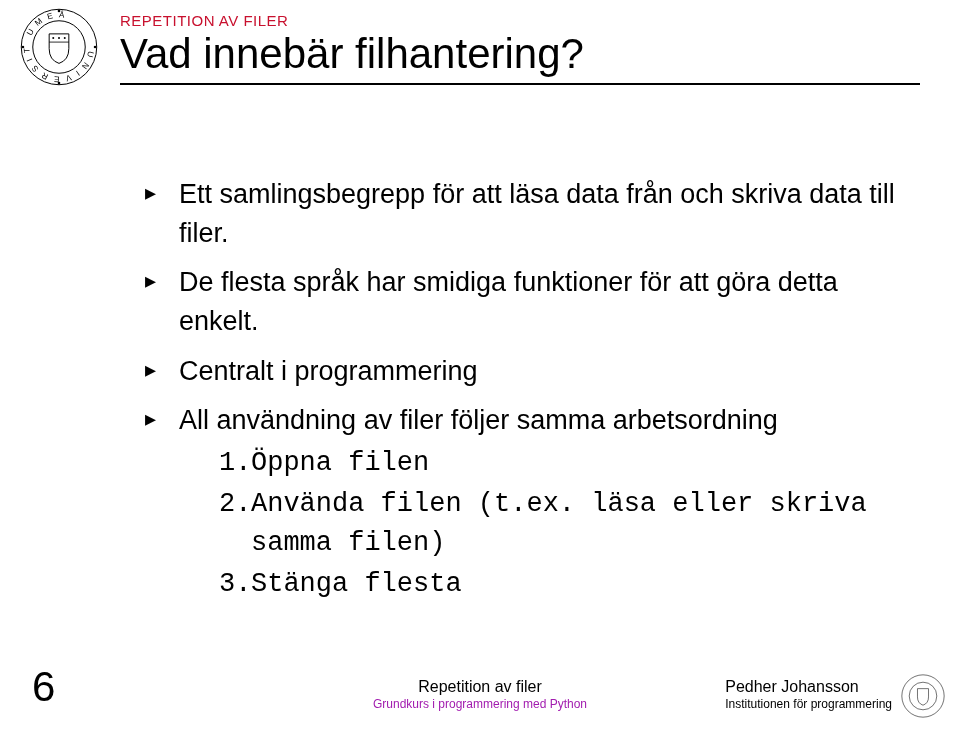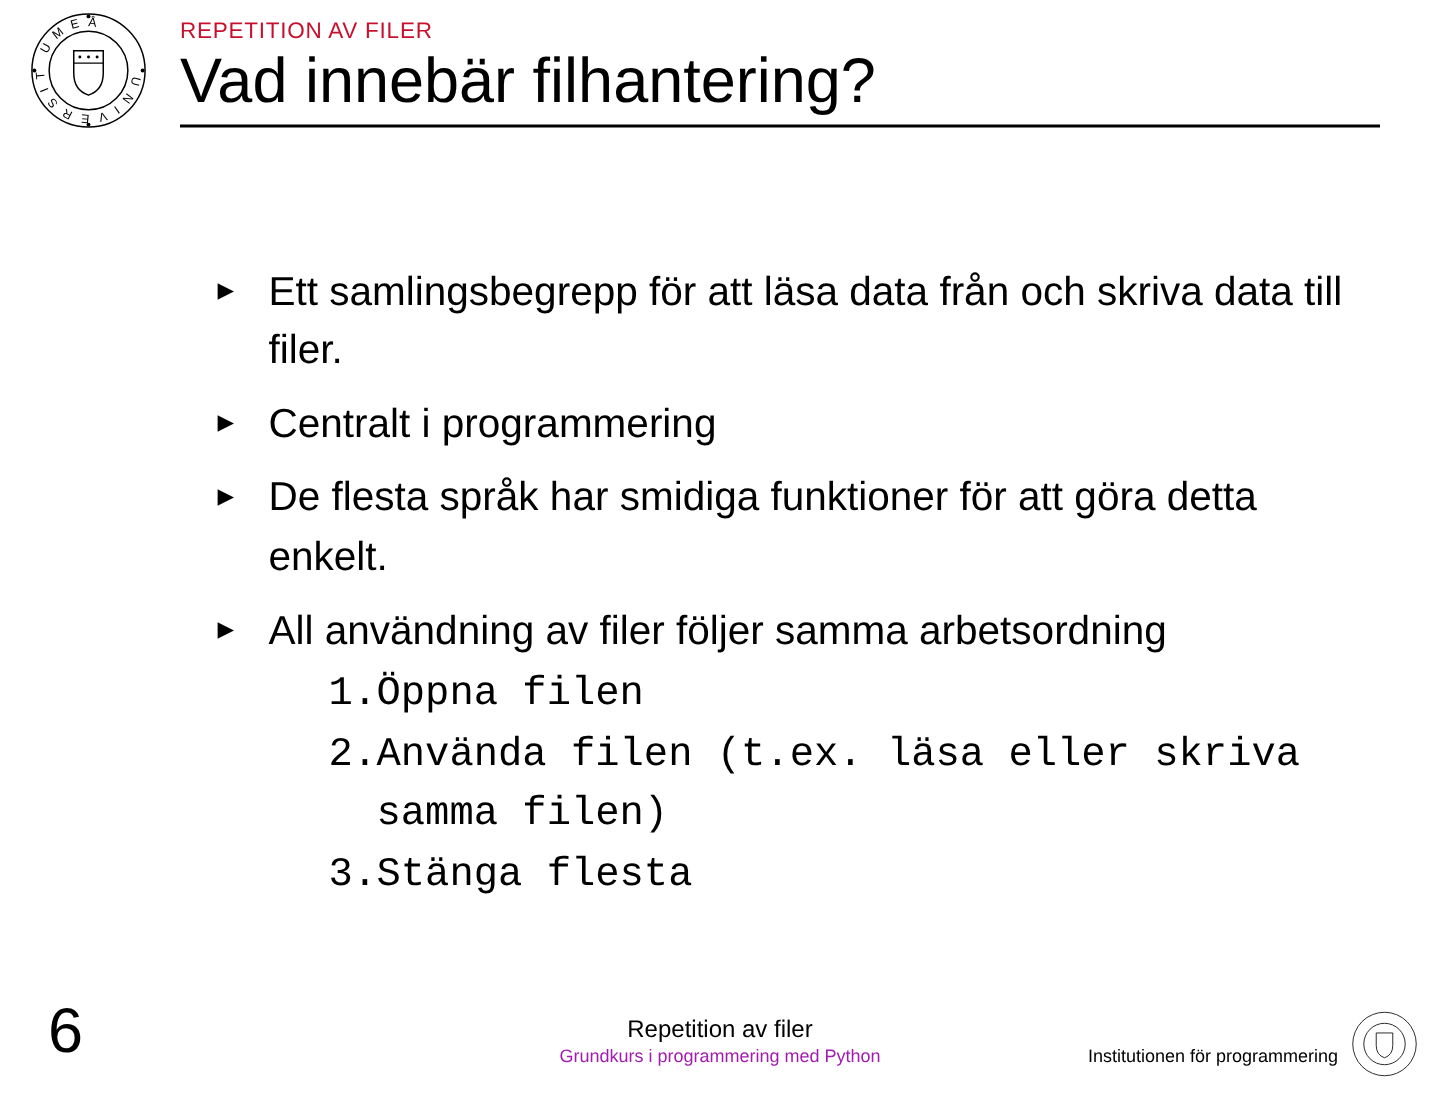--- a/index.html
+++ b/index.html
@@ -186,41 +186,42 @@
 
   <div class="header">
     <div class="section-label">REPETITION AV FILER</div>
     <h1 class="title">Vad innebär filhantering?</h1>
     <hr class="title-rule">
   </div>
 
   <div class="content">
     <ul class="bullets">
       <li>Ett samlingsbegrepp för att läsa data från och skriva data till filer.</li>
+      <li>De flesta språk har smidiga funktioner för att göra detta enkelt.</li>
       <li>Centralt i programmering</li>
-      <li>De flesta språk har smidiga funktioner för att göra detta enkelt.</li>
       <li>
         <span>All användning av filer följer samma arbetsordning</span>
         <ol class="numbered">
           <li>Öppna filen</li>
           <li>Använda filen (t.ex. läsa eller skriva samma filen)</li>
           <li>Stänga flesta</li>
         </ol>
       </li>
     </ul>
   </div>
 
   <div class="page-number">6</div>
 
   <div class="footer-center">
     <div class="line1">Repetition av filer</div>
     <div class="line2">Grundkurs i programmering med Python</div>
   </div>
 
   <div class="footer-right">
+    <div class="line1">Pedher Johansson</div>
     <div class="line2">Institutionen för programmering</div>
   </div>
 
   <svg class="logo-bottom" viewBox="0 0 100 100">
     <circle class="seal-ring" cx="50" cy="50" r="46"></circle>
     <circle class="seal-ring" cx="50" cy="50" r="30"></circle>
     <path class="shield" d="M38,34 h24 v18 q0,14 -12,18 q-12,-4 -12,-18 z"></path>
   </svg>
 
 </div>

